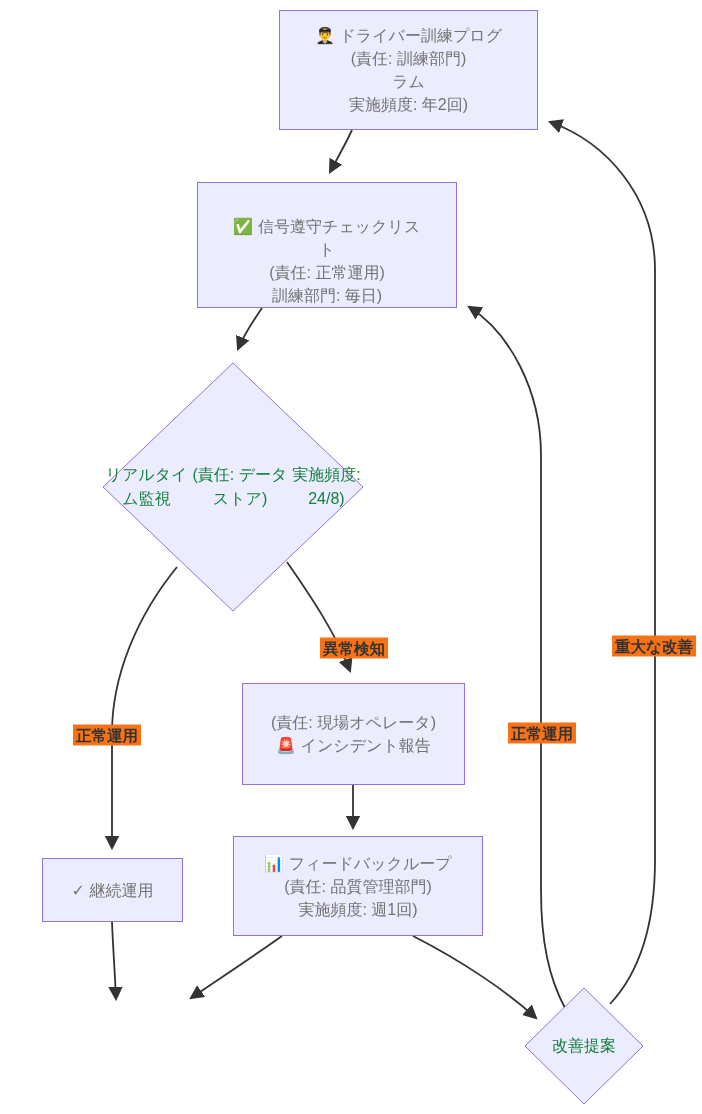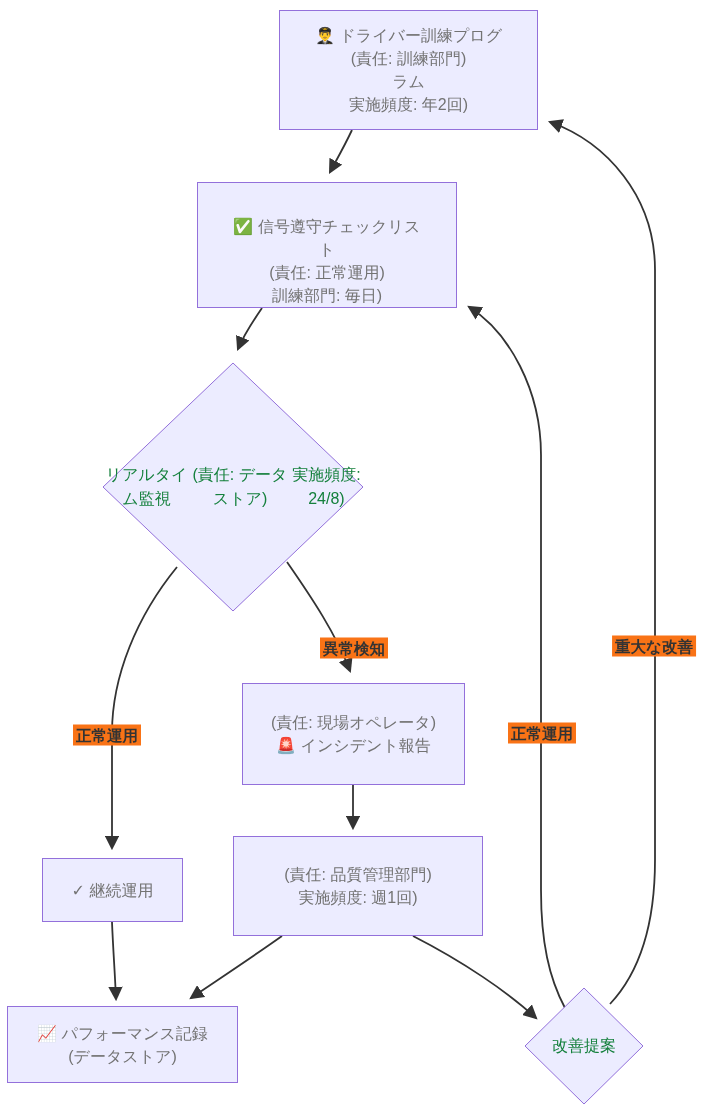--- a/index.html
+++ b/index.html
@@ -75,37 +75,32 @@
 
   <div class="node" style="left:242px;top:683px;width:223px;height:102px;">
     <div>
       <span class="tline">(責任: 現場オペレータ)</span>
       <span class="tline"><span class="icon">🚨</span> <span>インシデント報告</span></span>
     </div>
   </div>
 
   <div class="node" style="left:233px;top:836px;width:250px;height:100px;">
     <div>
+      <span class="tline"><span class="icon">📊</span> <span>フィードバックループ</span></span>
       <span class="tline">(責任: 品質管理部門)</span>
       <span class="tline">実施頻度: 週1回)</span>
     </div>
   </div>
 
   <div class="node" style="left:42px;top:858px;width:141px;height:64px;">
     <div>
       <span class="tline"><span class="icon">✓</span> <span>継続運用</span></span>
     </div>
   </div>
 
-  <div class="node" style="left:7px;top:1006px;width:231px;height:77px;">
-    <div>
-      <span class="tline"><span class="icon">📈</span> <span>パフォーマンス記録</span></span>
-      <span class="tline">(データストア)</span>
-    </div>
-  </div>
 
   <div class="dia-label" style="left:103px;top:363px;width:260px;height:248px;">
     <span class="tline">リアルタイム監視</span>
     <span class="tline">(責任: データストア)</span>
     <span class="tline">実施頻度: 24/8)</span>
   </div>
 
   <div class="dia-label" style="left:525px;top:988px;width:118px;height:116px;">
     <span class="tline">改善提案</span>
   </div>

